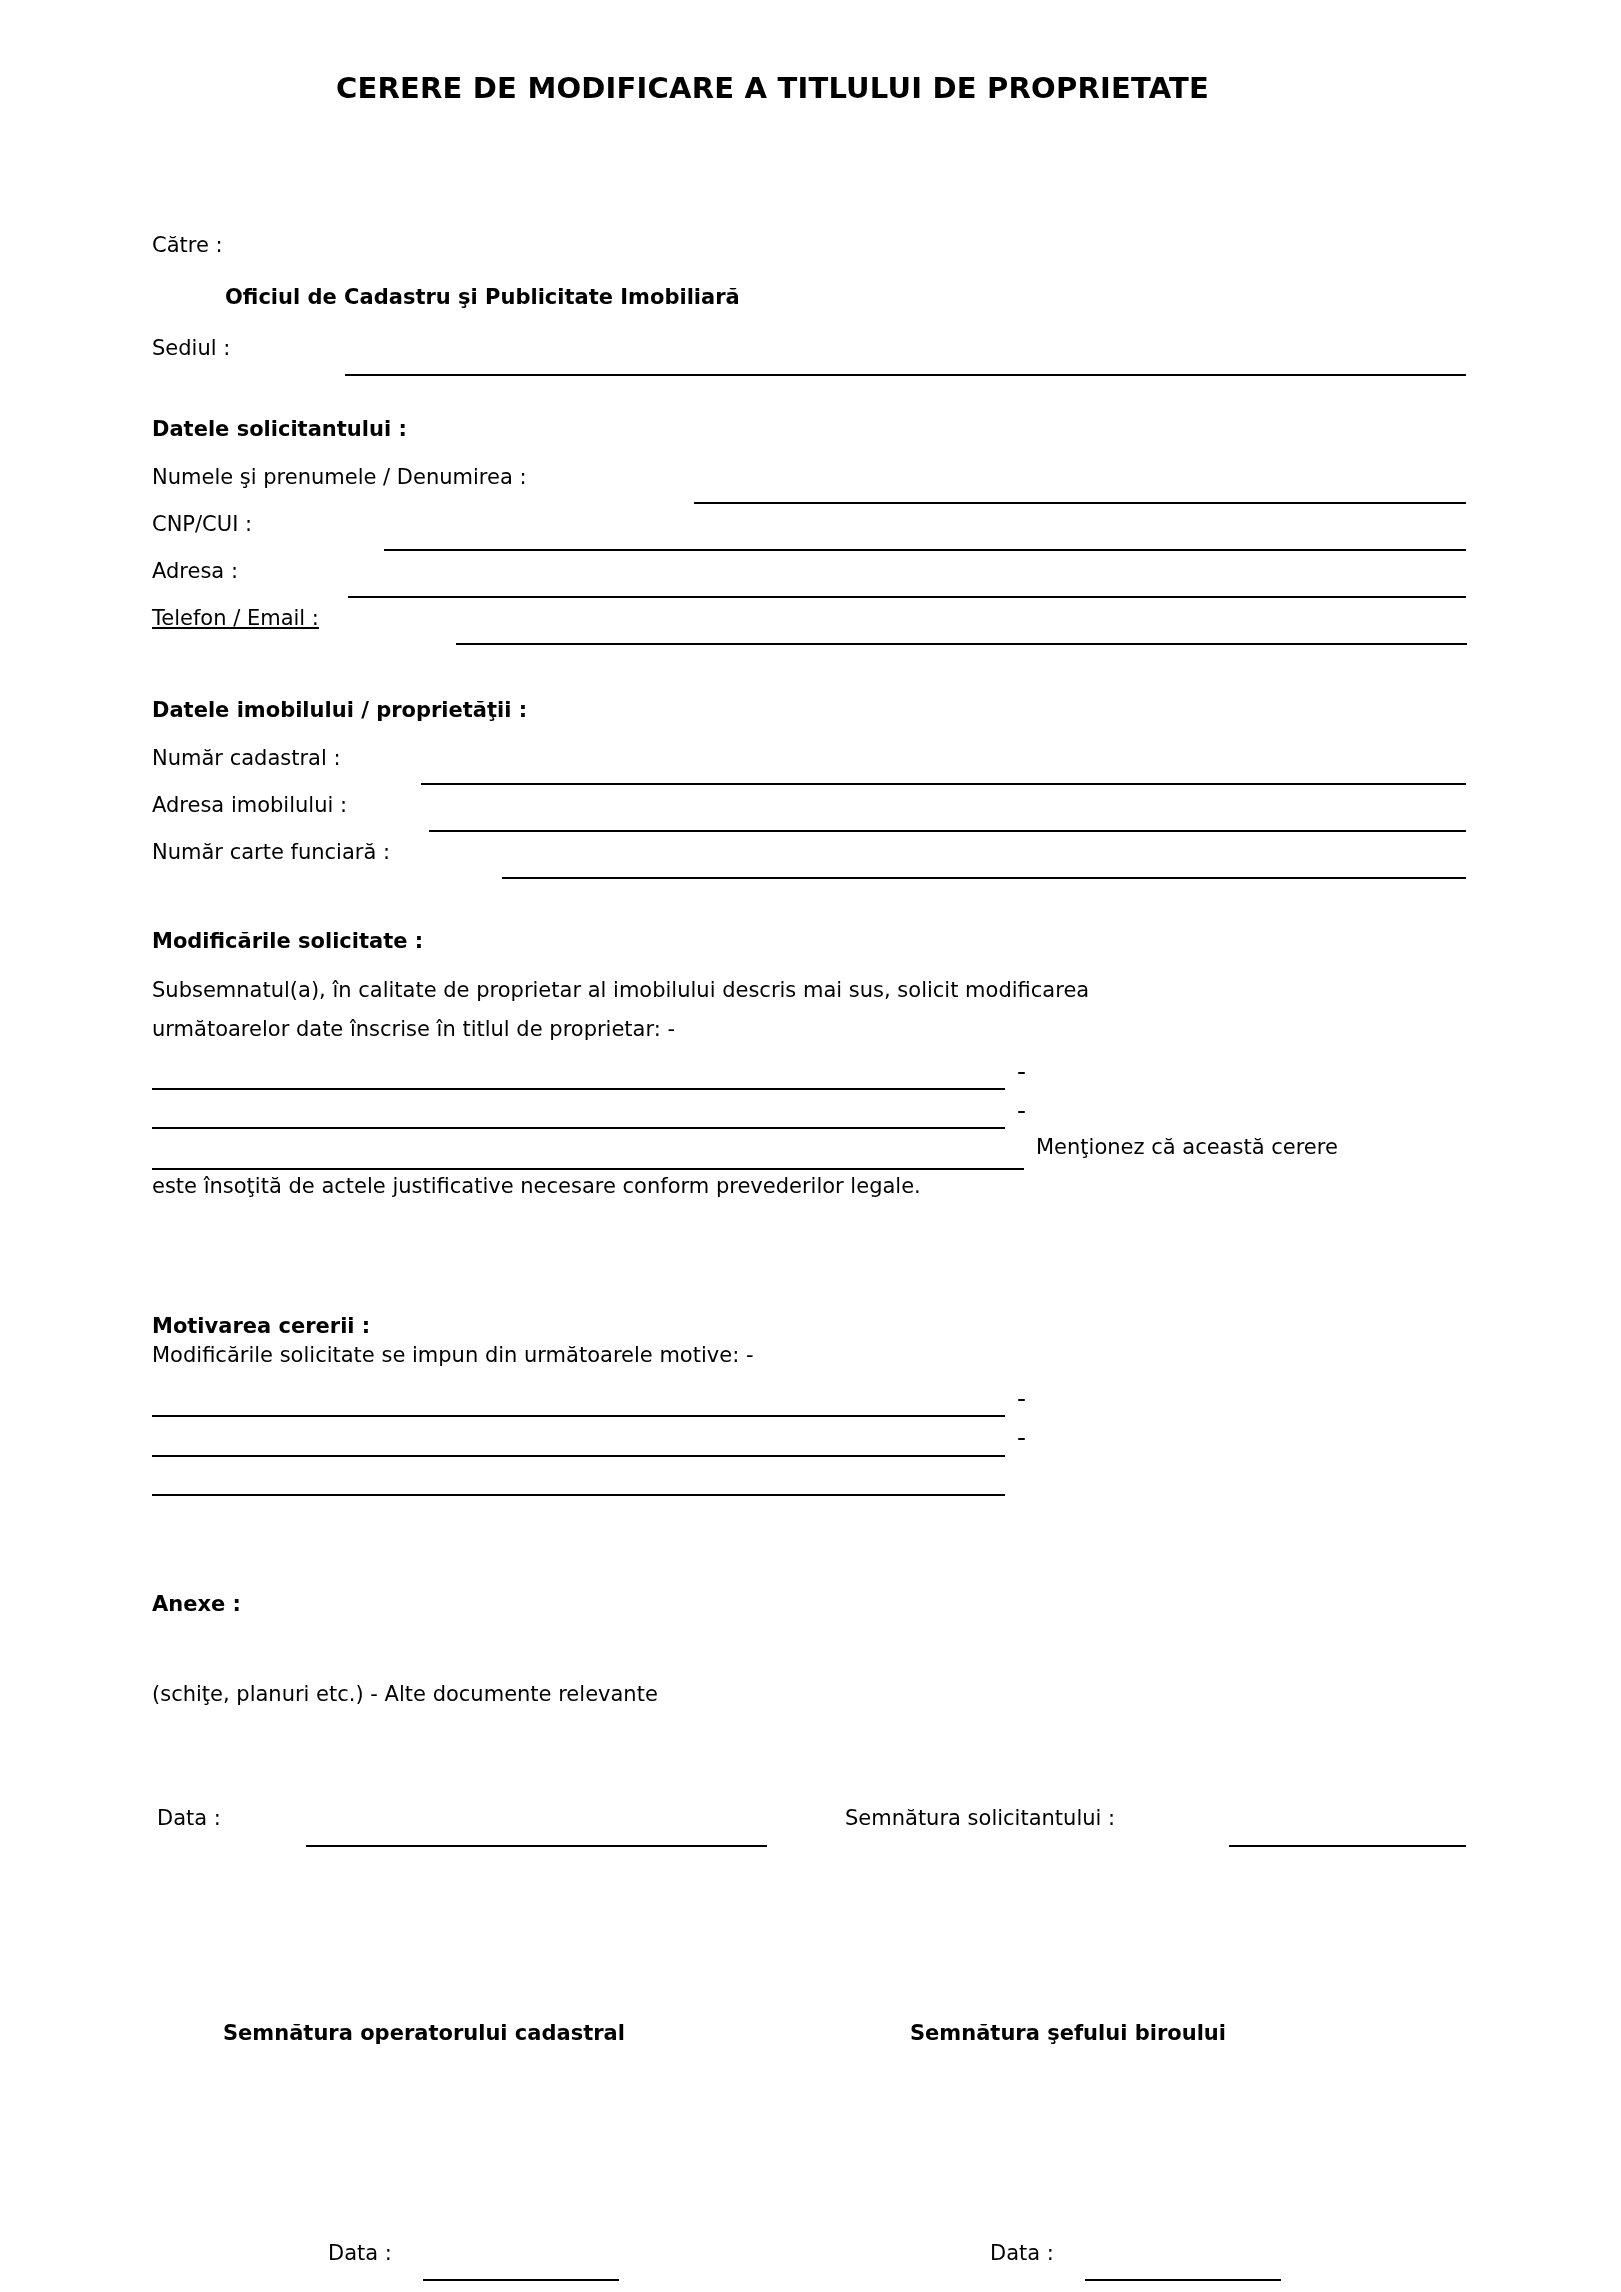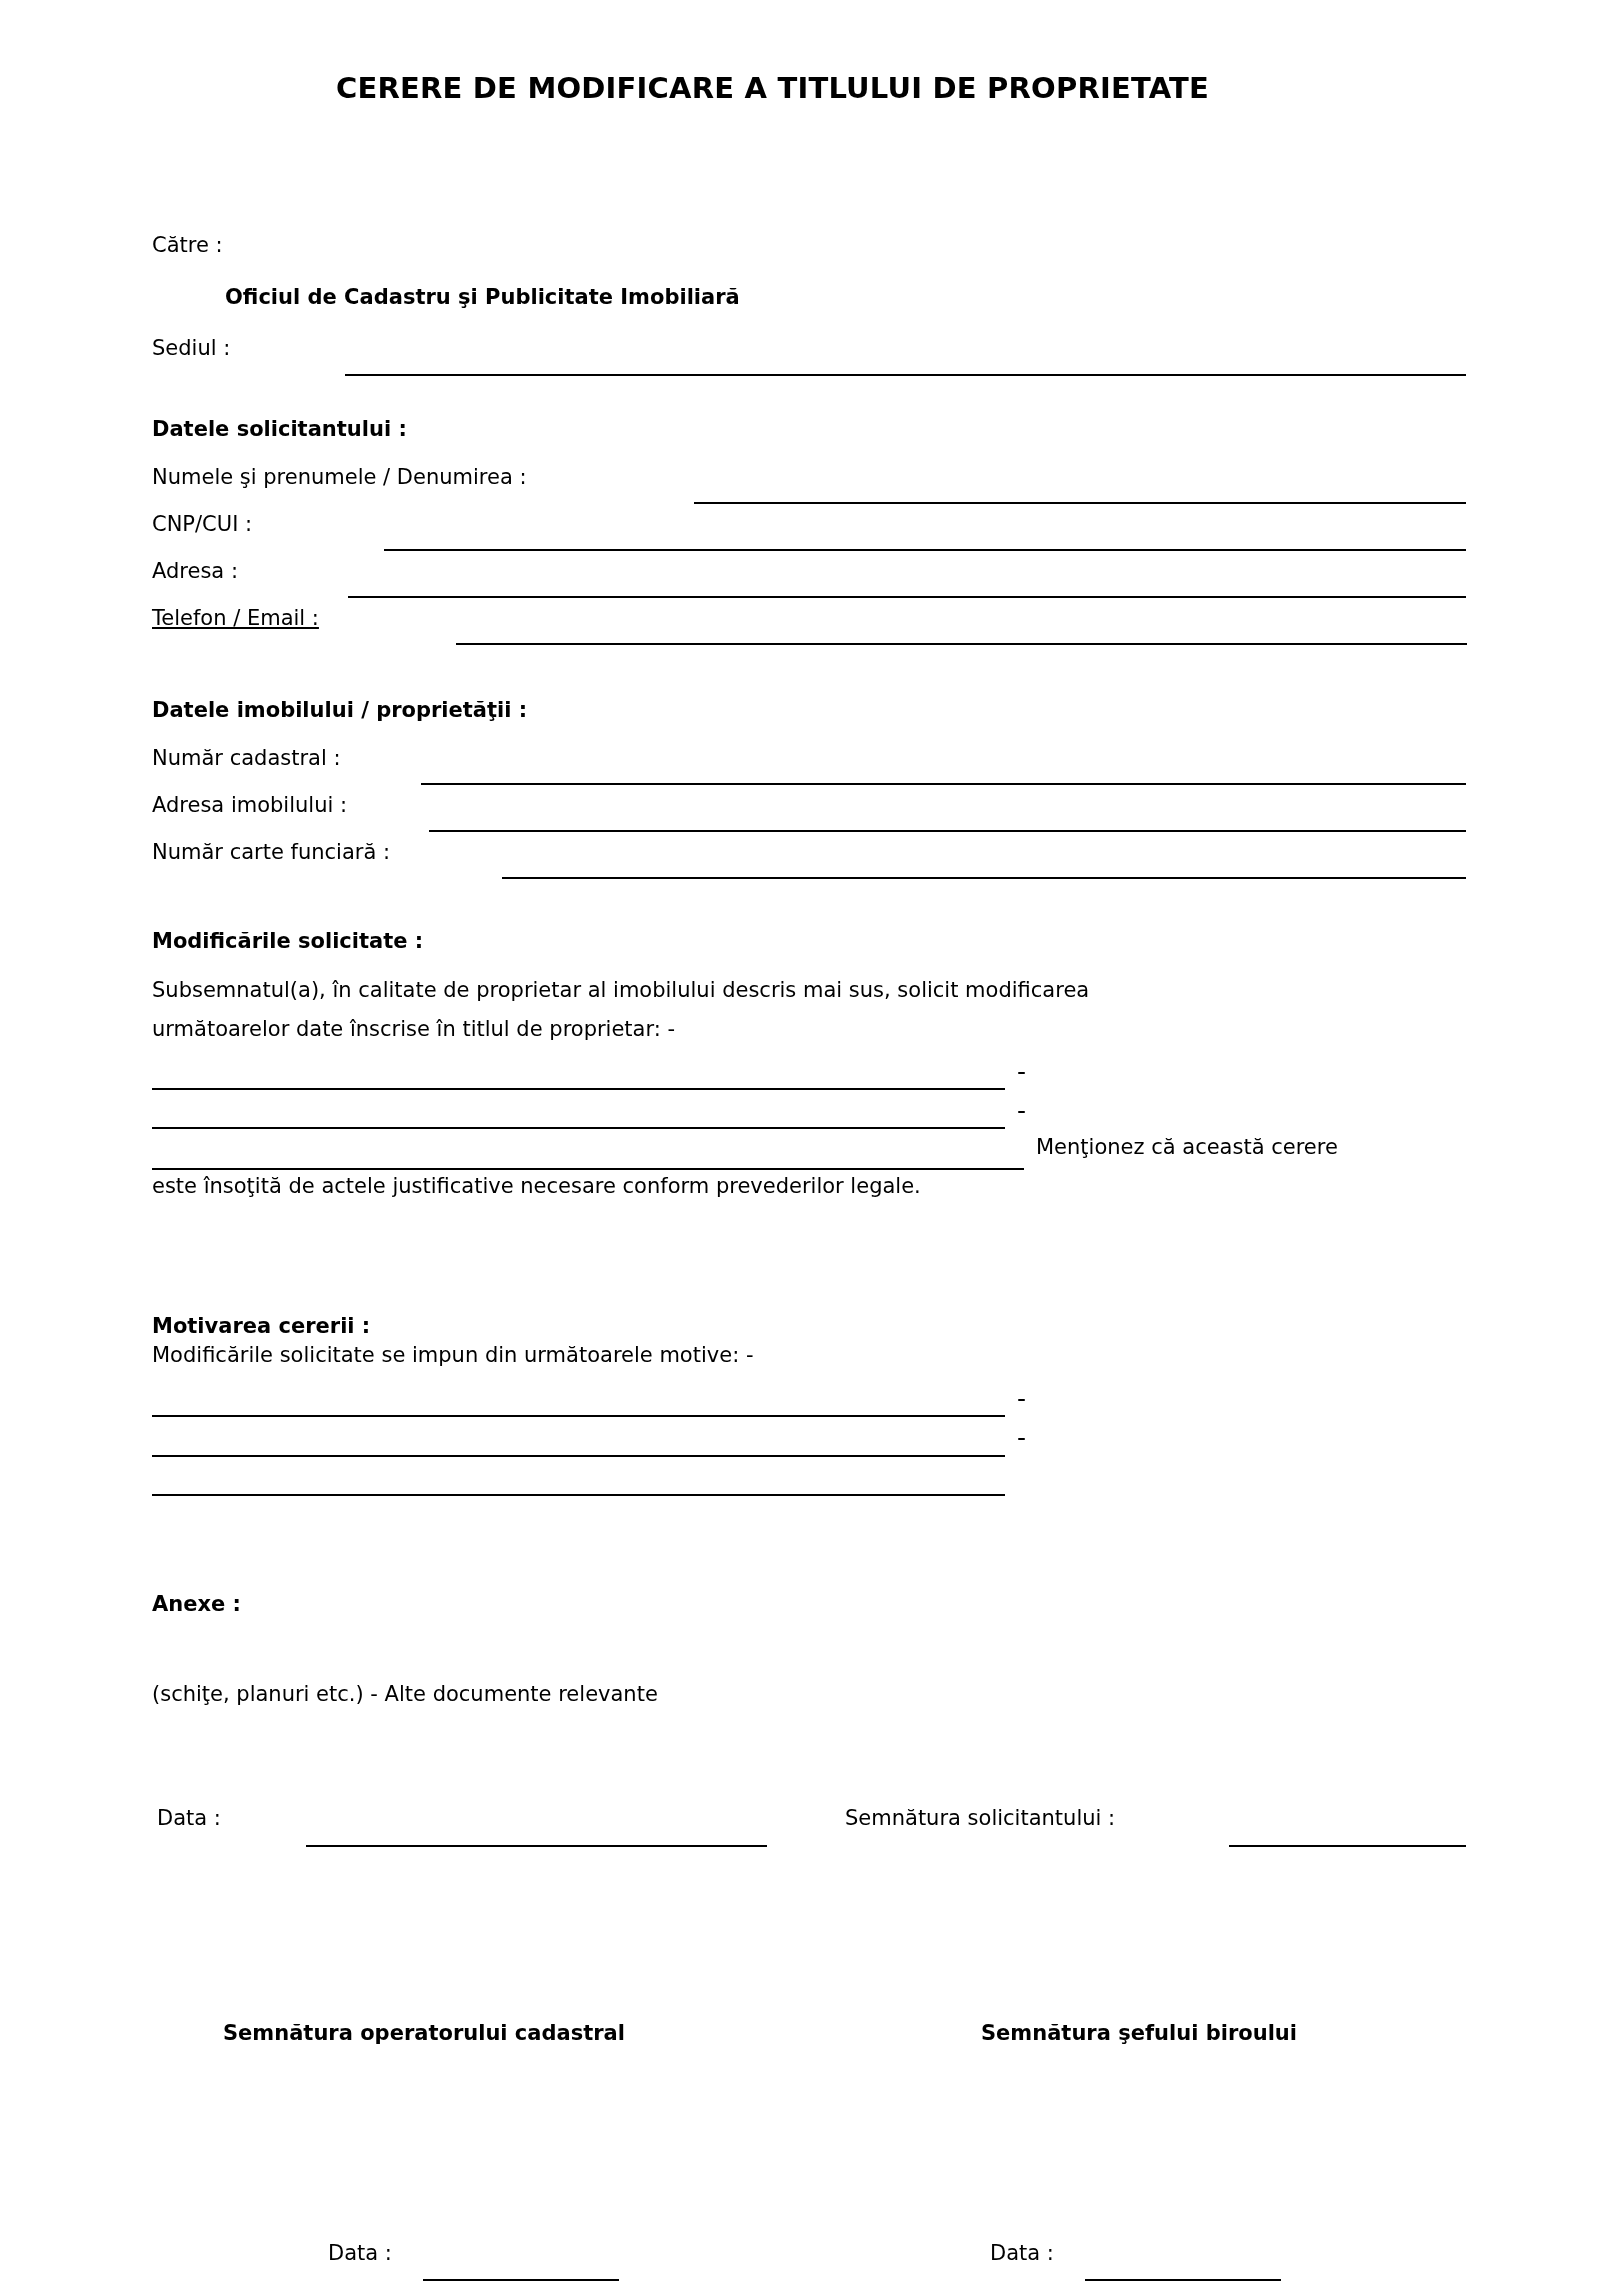--- a/index.html
+++ b/index.html
@@ -127,21 +127,21 @@
 
   <div class="txt" style="left:152px; top:1684px;">(schiţe, planuri etc.) - Alte documente relevante</div>
 
   <div class="txt" style="left:157px; top:1808px;">Data :</div>
   <div class="rule" style="left:306px; top:1845px; width:461px;"></div>
 
   <div class="txt" style="left:845px; top:1808px;">Semnătura solicitantului :</div>
   <div class="rule" style="left:1229px; top:1845px; width:237px;"></div>
 
   <div class="txt bold" style="left:223px; top:2023px;">Semnătura operatorului cadastral</div>
-  <div class="txt bold" style="left:981px; top:2023px;">Semnătura şefului biroului</div>
+  <div class="txt bold" style="left:910px; top:2023px;">Semnătura şefului biroului</div>
 
   <div class="txt" style="left:328px; top:2243px;">Data :</div>
   <div class="rule" style="left:423px; top:2279px; width:196px;"></div>
 
   <div class="txt" style="left:990px; top:2243px;">Data :</div>
   <div class="rule" style="left:1085px; top:2279px; width:196px;"></div>
 
 </div>
 
 

